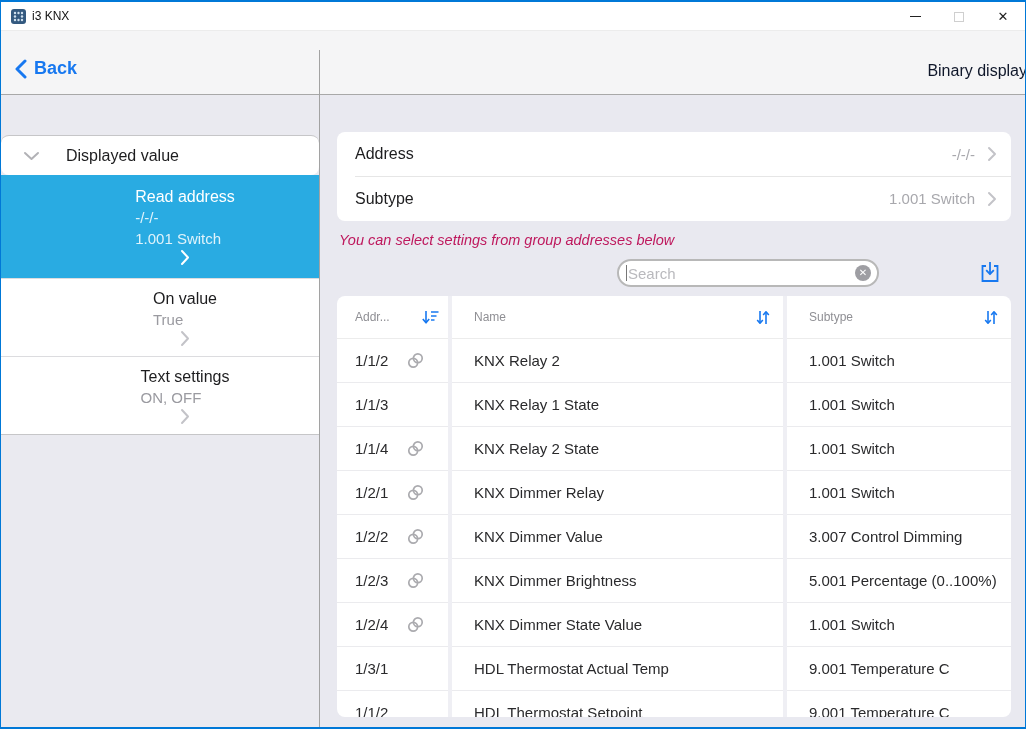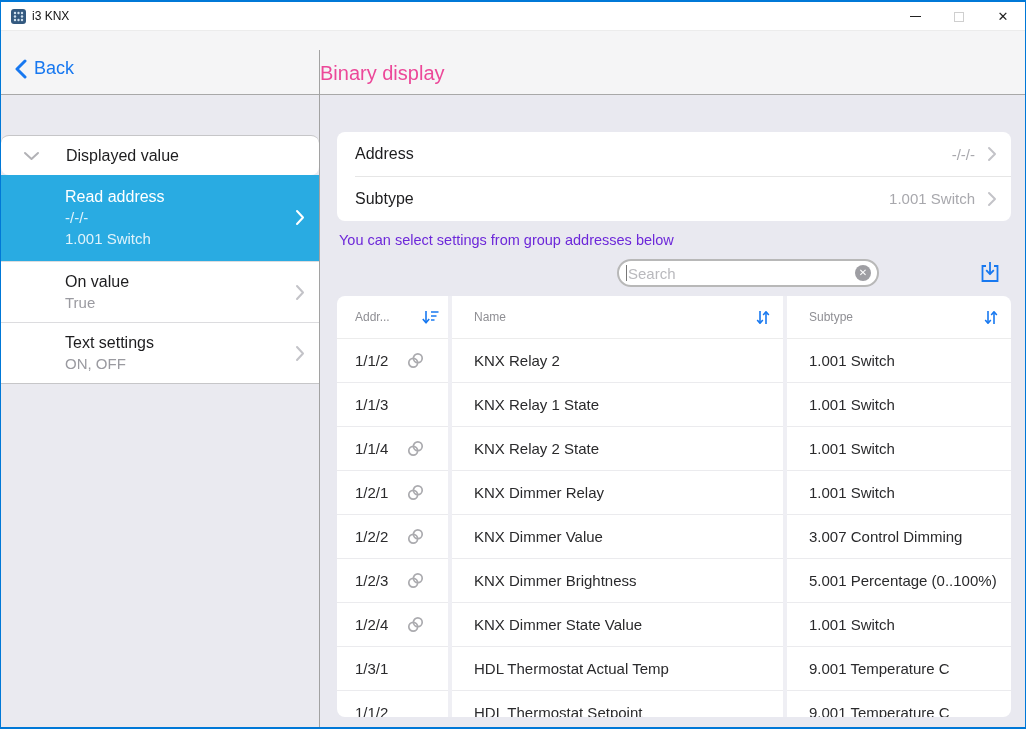--- a/index.html
+++ b/index.html
@@ -12,48 +12,48 @@
   .app-title{position:absolute;left:31px;top:7px;font-size:12px;color:#111;}
   .win-btn{position:absolute;top:0;width:44px;height:29px;display:flex;align-items:center;justify-content:center;cursor:default;}
   .btn-min{right:88px;}
   .btn-max{right:44px;}
   .btn-close{right:0;}
   .min-glyph{width:11px;height:1px;background:#222;}
   .max-glyph{width:10px;height:10px;border:1px solid #cfcfcf;}
   .close-glyph{font-size:13px;color:#222;line-height:1;}
   
   .toolbar{position:absolute;left:0;top:29px;width:100%;height:64px;background:#f5f5f6;border-bottom:1px solid #a8a8a8;}
-  .back-btn{position:absolute;left:14px;top:56px;display:flex;align-items:center;gap:7px;color:#1778f0;font-size:18px;cursor:pointer;}
-  .panel-title{position:absolute;left:319px;top:60px;width:707px;text-align:left;font-size:20px;color:#ec4899;}
+  .back-btn{position:absolute;left:14px;top:56px;display:flex;align-items:center;gap:7px;color:#1778f0;font-size:18px;cursor:pointer;font-weight:bold;}
+  .panel-title{position:absolute;left:319px;top:60px;width:707px;text-align:right;font-size:16px;color:#0f172a;}
   
   .vdivider{position:absolute;left:318px;top:48px;width:1px;height:679px;background:#a2a2a2;}
   
   .sidebar{position:absolute;left:0;top:93px;width:318px;height:634px;background:#eaeaf0;}
   .side-header{position:absolute;left:0;top:40px;width:318px;height:40px;background:#fff;border-top:1px solid #c6c6c8;
     display:flex;align-items:center;border-radius:8px;}
   .side-header .chev-down{margin-left:22px;}
   .side-header-label{margin-left:26px;font-size:16px;color:#1d1d1f;}
   .side-items{position:absolute;left:0;top:80px;width:318px;border-bottom:1px solid #c6c6c8;}
-  .side-item{position:relative;background:#fff;display:flex;align-items:center;padding:9px 14px 9px 64px;min-height:44px;cursor:pointer;}
+  .side-item{position:relative;background:#fff;display:flex;align-items:center;padding:9px 14px 9px 64px;min-height:44px;cursor:pointer;flex-direction:column;}
   .side-item + .side-item{border-top:1px solid #dcdcdf;}
   .side-item.selected{background:#29ABE2;border-top:none;padding-top:11px;padding-bottom:12px;}
   .side-text{flex:1;min-width:0;}
   .side-label{font-size:16px;color:#1d1d1f;line-height:21px;}
   .side-sub{font-size:15px;color:#9a9aa0;line-height:21px;}
   .selected .side-label{color:#fff;}
   .selected .side-sub{color:rgba(255,255,255,0.85);}
   
   .rightpane{position:absolute;left:319px;top:93px;width:706px;height:634px;background:#e9e9f0;}
   .card{position:absolute;background:#fff;border-radius:8px;}
   .settings-card{left:17px;top:37px;width:674px;height:89px;}
   .setting-row{position:relative;height:44px;display:flex;align-items:center;padding:0 14px 0 18px;cursor:pointer;}
   .setting-row + .setting-row{border-top:1px solid #e6e6e6;margin-left:18px;padding-left:0;}
   .setting-label{flex:1;font-size:16px;color:#1d1d1f;}
   .setting-value{font-size:15px;color:#a8a8ad;margin-right:12px;}
-  .hint{position:absolute;left:19px;top:137px;font-size:14.5px;color:#6d28d9;}
+  .hint{position:absolute;left:19px;top:137px;font-size:14.5px;color:#be185d;font-style:italic;}
   
   .search-box{position:absolute;left:297px;top:164px;width:262px;height:28px;background:#fff;
     border:2px solid #b8b8b8;border-radius:14px;display:flex;align-items:center;padding:0 6px 0 7px;}
   .caret{width:1px;height:16px;background:#777;margin-right:1px;}
   .search-ph{flex:1;font-size:15px;color:#b9b9bd;}
   .clear-btn{width:16px;height:16px;border-radius:50%;background:#9e9ea3;color:#fff;font-size:10px;
     display:flex;align-items:center;justify-content:center;cursor:pointer;line-height:1;}
   .download-btn{position:absolute;left:657px;top:163px;width:26px;height:28px;display:flex;align-items:center;justify-content:center;cursor:pointer;}
   
   .table-card{left:17px;top:201px;width:674px;height:421px;overflow:hidden;}

